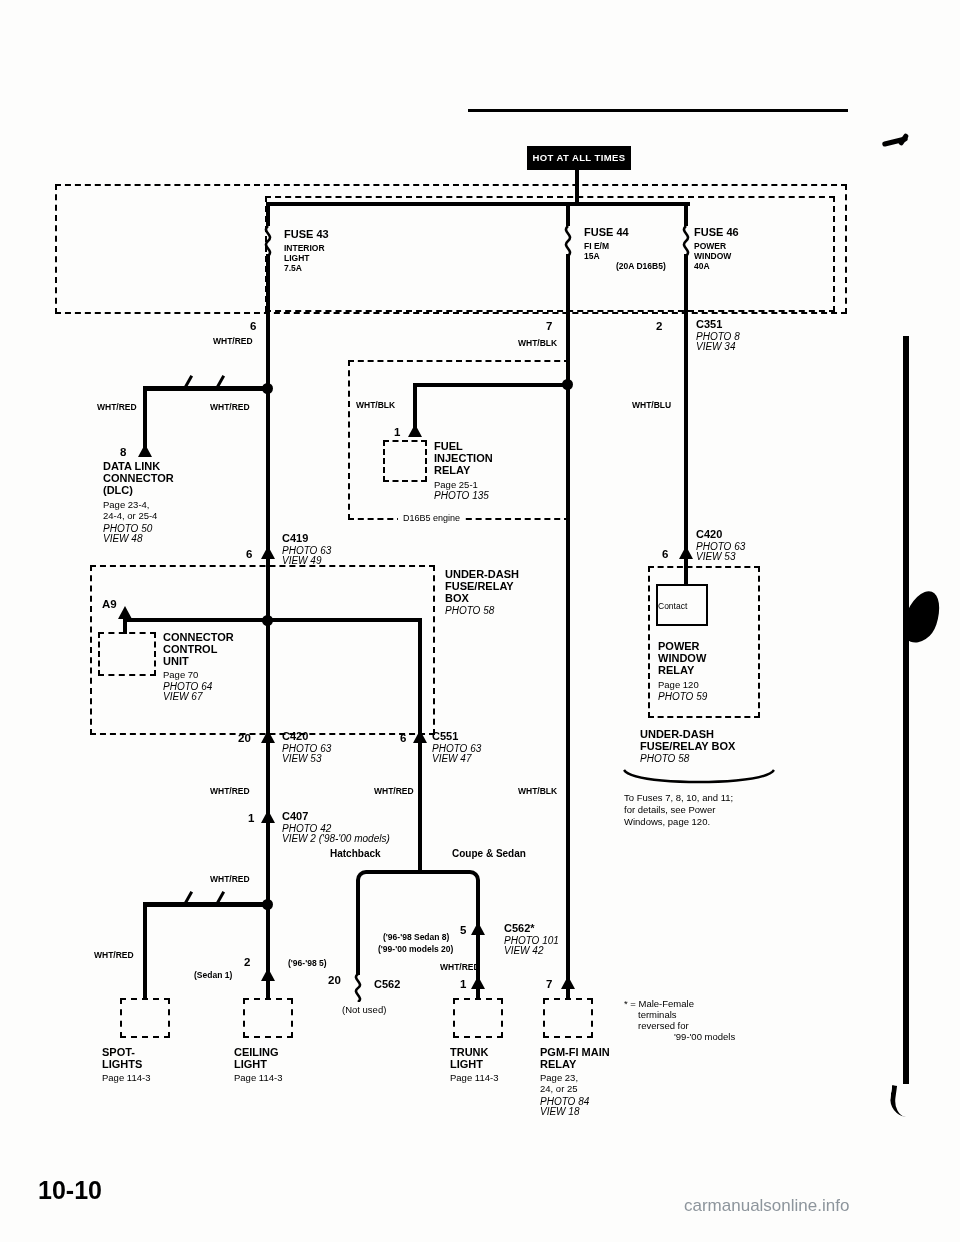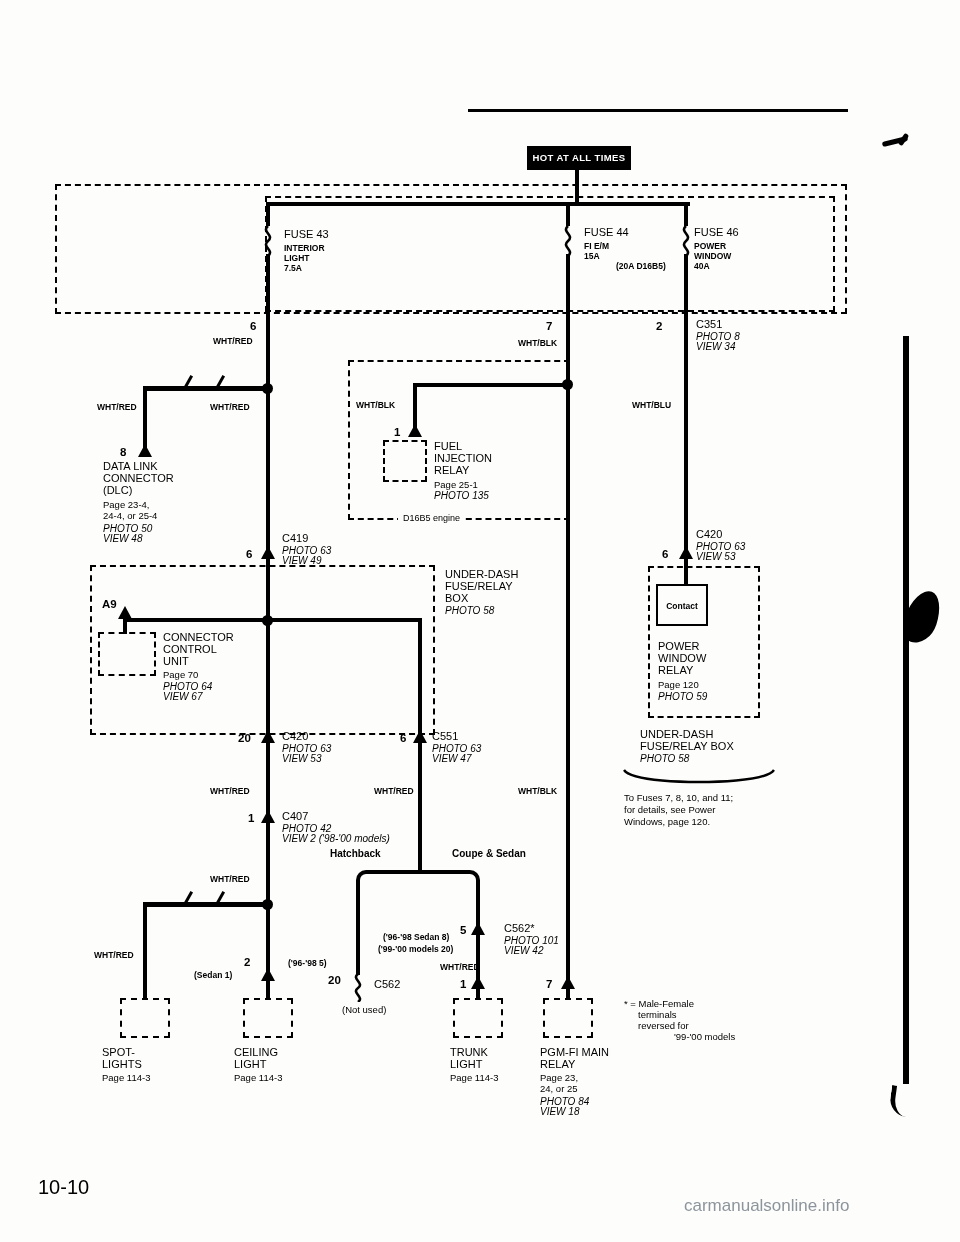--- a/index.html
+++ b/index.html
@@ -6,37 +6,37 @@
   html,body{background:#fff}
   .page{position:relative;width:960px;height:1242px;background:#fdfdfc;color:#000;
         font-family:"Liberation Sans",sans-serif;overflow:hidden}
   .abs{position:absolute}
   .w{position:absolute;background:#000}
   .dash{position:absolute;border:2px dashed #000;background:transparent}
   .title{position:absolute;font-size:28px;font-weight:bold;letter-spacing:.3px}
   .subtitle{position:absolute;font-size:17px;font-weight:bold}
   .badge{position:absolute;background:#000;color:#fff;font-size:9.5px;font-weight:bold;
          text-align:center;line-height:24px;letter-spacing:.4px}
-  .t11{position:absolute;font-size:11px;font-weight:normal;line-height:12px;white-space:nowrap}
+  .t11{position:absolute;font-size:11px;font-weight:bold;line-height:12px;white-space:nowrap}
   .t10{position:absolute;font-size:10px;font-weight:bold;line-height:11px;white-space:nowrap}
   .t8{position:absolute;font-size:8.5px;font-weight:bold;line-height:10px;white-space:nowrap}
   .n9{position:absolute;font-size:9.5px;line-height:11.5px;white-space:nowrap}
   .it{position:absolute;font-size:10px;font-style:italic;line-height:10px;white-space:nowrap}
   .pin{position:absolute;font-size:11.5px;font-weight:bold;white-space:nowrap}
   .wl{position:absolute;font-size:8.5px;font-weight:bold;white-space:nowrap}
   .tri{position:absolute;width:0;height:0;border-left:7px solid transparent;
        border-right:7px solid transparent;border-bottom:13px solid #000}
   .dot{position:absolute;width:11px;height:11px;background:#000;border-radius:50%}
   .slash{position:absolute;width:13px;height:3px;background:#000;transform:rotate(-60deg)}
   .fusesym{position:absolute}
   .splitbar{position:absolute;border-top:4px solid #000;border-left:4px solid #000;
             border-right:4px solid #000;border-radius:10px 10px 0 0}
-  .contactbox{position:absolute;border:2px solid #000;font-size:8.5px;font-weight:bold;
-              text-align:center;line-height:40px}
-  .pagenum{position:absolute;font-size:20px;font-weight:normal}
+  .contactbox{position:absolute;border:2px solid #000;font-size:8.5px;font-weight:normal;
+              line-height:40px}
+  .pagenum{position:absolute;font-size:25px;font-weight:bold}
   .watermark{position:absolute;font-size:17px;color:#8d959c}
   .artifact{position:absolute;background:#000}
 </style>
 </head>
 <body>
 
 <div class="page">
 
   <div class="w" style="left:468px;top:109px;width:380px;height:3px"></div>
   <div class="badge" style="left:527px;top:146px;width:104px;height:24px">HOT AT ALL TIMES</div>

